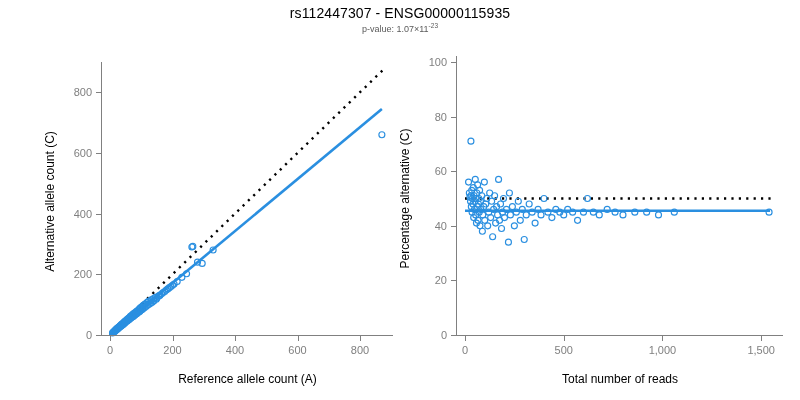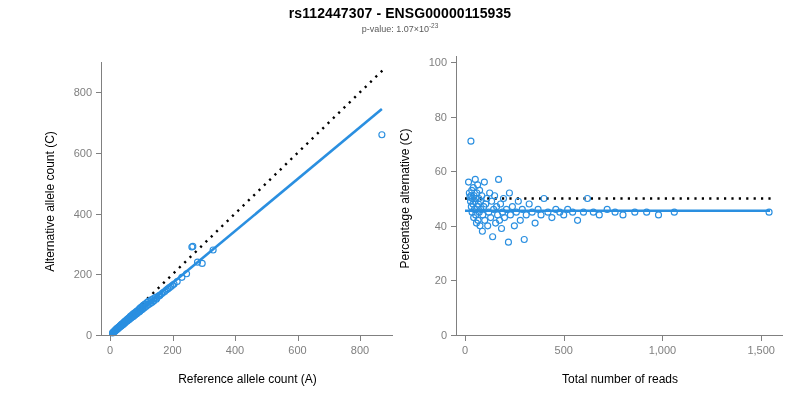--- a/index.html
+++ b/index.html
@@ -22,21 +22,21 @@
   }
   .title-block {
     position: absolute;
     left: 0;
     top: 4px;
     width: 800px;
     text-align: center;
   }
   .fig-title {
     font-size: 14px;
-    font-weight: bold;
+    font-weight: normal;
     color: #000000;
     letter-spacing: 0.1px;
     line-height: 18px;
   }
   .fig-subtitle {
     font-size: 9px;
     color: #5a5a5a;
     line-height: 13px;
     margin-top: 1px;
   }
@@ -87,21 +87,21 @@
     stroke-width: 1.15;
   }
 </style>
 </head>
 <body>
 
 <div id="figure">
 
   <div class="title-block">
     <div class="fig-title">rs112447307 - ENSG00000115935</div>
-    <div class="fig-subtitle"><span>p-value: 1.07×10</span><sup>-23</sup></div>
+    <div class="fig-subtitle"><span>p-value: 1.07×11</span><sup>-23</sup></div>
   </div>
 
   <svg class="panel" id="panel-left" width="800" height="400">
       <defs>
         <clipPath id="panel-left-clip">
           <rect x="98" y="58" width="303" height="289"></rect>
         </clipPath>
       </defs>
       <g clip-path="url(#panel-left-clip)">
         <line x1="110" y1="335" x2="385" y2="68" stroke="#000000" class="ref-line"></line>

